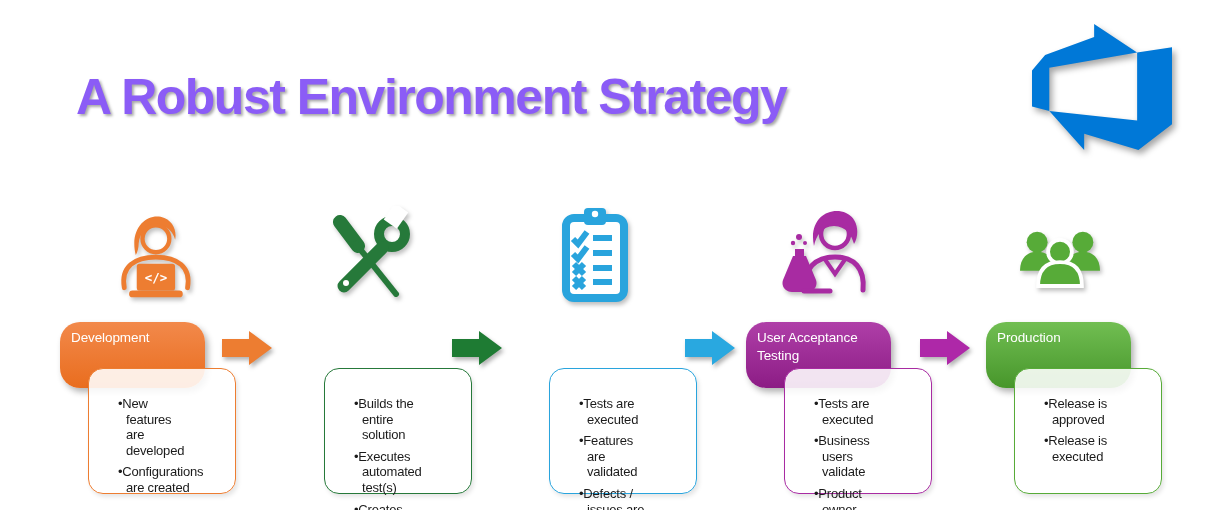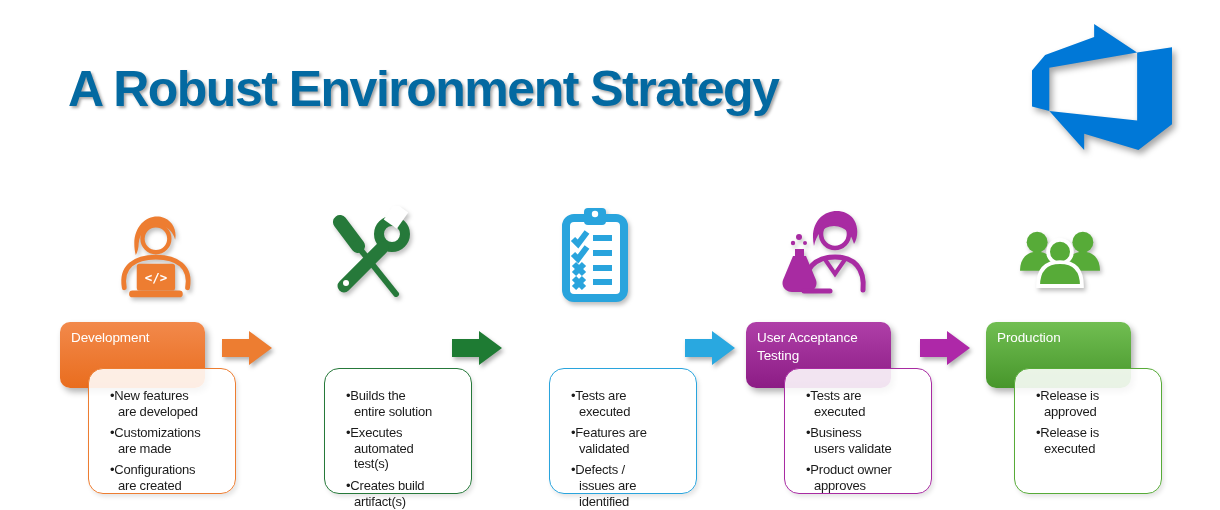--- a/index.html
+++ b/index.html
@@ -1,43 +1,43 @@
 <!DOCTYPE html>
 <html><head>
 <meta charset="utf-8">
 <style>
   html,body{margin:0;padding:0;background:#fff;}
   .slide{position:relative;width:1220px;height:510px;background:#ffffff;overflow:hidden;
          font-family:"Liberation Sans",sans-serif;}
-  .title{position:absolute;left:64px;top:56px;margin:4px;font-size:50px;font-weight:bold;
-         letter-spacing:-1.5px;color:#0369a1;white-space:nowrap;
+  .title{position:absolute;left:64px;top:56px;margin:12px;font-size:50px;font-weight:bold;
+         letter-spacing:-1.5px;color:#8b5cf6;white-space:nowrap;
          text-shadow:2px 2px 3px rgba(0,0,0,.35);}
   .logo{position:absolute;left:1032px;top:24px;width:140px;height:126px;}
   .logo svg{width:100%;height:100%;filter:drop-shadow(3px 4px 3px rgba(0,0,0,.35));}
 
   .icon{position:absolute;}
   .icon svg{filter:drop-shadow(2px 3px 2px rgba(0,0,0,.25));}
   .icon1{left:108px;top:212px;}
   .icon2{left:316px;top:206px;}
   .icon3{left:560px;top:206px;}
   .icon4{left:772px;top:206px;}
   .icon5{left:1008px;top:226px;}
 
-  .hdr{position:absolute;top:322px;width:145px;height:66px;border-radius:10px;z-index:2;
+  .hdr{position:absolute;top:322px;width:145px;height:66px;border-radius:20px;z-index:2;
        background:linear-gradient(180deg,var(--g1),var(--g2));
        box-shadow:3px 4px 6px rgba(0,0,0,.30);}
   .hdr span{display:block;padding:7px 8px 0 11px;color:#fff;font-size:13.5px;line-height:1.35;
             letter-spacing:-.1px;}
   .hdr1{left:60px}.hdr2{left:288px}.hdr3{left:521px}.hdr4{left:746px}.hdr5{left:986px}
 
   .bbox{position:absolute;top:368px;width:148px;height:126px;box-sizing:border-box;z-index:3;
         background:rgba(255,255,255,.88);border:1.4px solid var(--accent);border-radius:15px;
         padding:11px 28px 6px 13px;box-shadow:2px 3px 4px rgba(0,0,0,.10);}
   .box1{left:88px}.box2{left:324px}.box3{left:549px}.box4{left:784px}.box5{left:1014px}
-  .bbox ul{list-style:none;margin:8px;padding:0;}
+  .bbox ul{list-style:none;margin:16px;padding:0;}
   .bbox li{font-size:13px;line-height:1.2;color:#1b1b1b;margin-bottom:6px;
            padding-left:8px;text-indent:-8px;letter-spacing:-.2px;}
   .bbox li::before{content:"\2022";}
 
   .arrow{position:absolute;top:331px;width:50px;height:34px;z-index:1;}
   .arrow svg{filter:drop-shadow(2px 3px 2px rgba(0,0,0,.30));}
   .ar1{left:222px}.ar2{left:452px}.ar3{left:685px}.ar4{left:920px}
 
   .fa{fill:var(--accent);}
   .sa{fill:none;stroke:var(--accent);}
@@ -150,21 +150,20 @@
   </div>
   <div class="arrow ar4" style="--accent: #AE28A8;">
     <svg width="50" height="34" viewBox="0 0 50 34">
         <polygon class="fa" points="0,8 27,8 27,0 50,17 27,34 27,26 0,26"></polygon>
       </svg>
   </div>
 
   <div class="bbox box1" style="--accent: #ED7D31; --g1: #F2894B; --g2: #E96D1E;">
     <ul>
       <li><span>New features are developed</span></li>
-      <li><span>Customizations are made</span></li>
       <li><span>Configurations are created</span></li>
     </ul>
   </div>
   <div class="bbox box2" style="--accent: #26793A; --g1: #2E8045; --g2: #15571F;">
     <ul>
       <li><span>Builds the entire solution</span></li>
       <li><span>Executes automated test(s)</span></li>
       <li><span>Creates build artifact(s)</span></li>
     </ul>
   </div>

